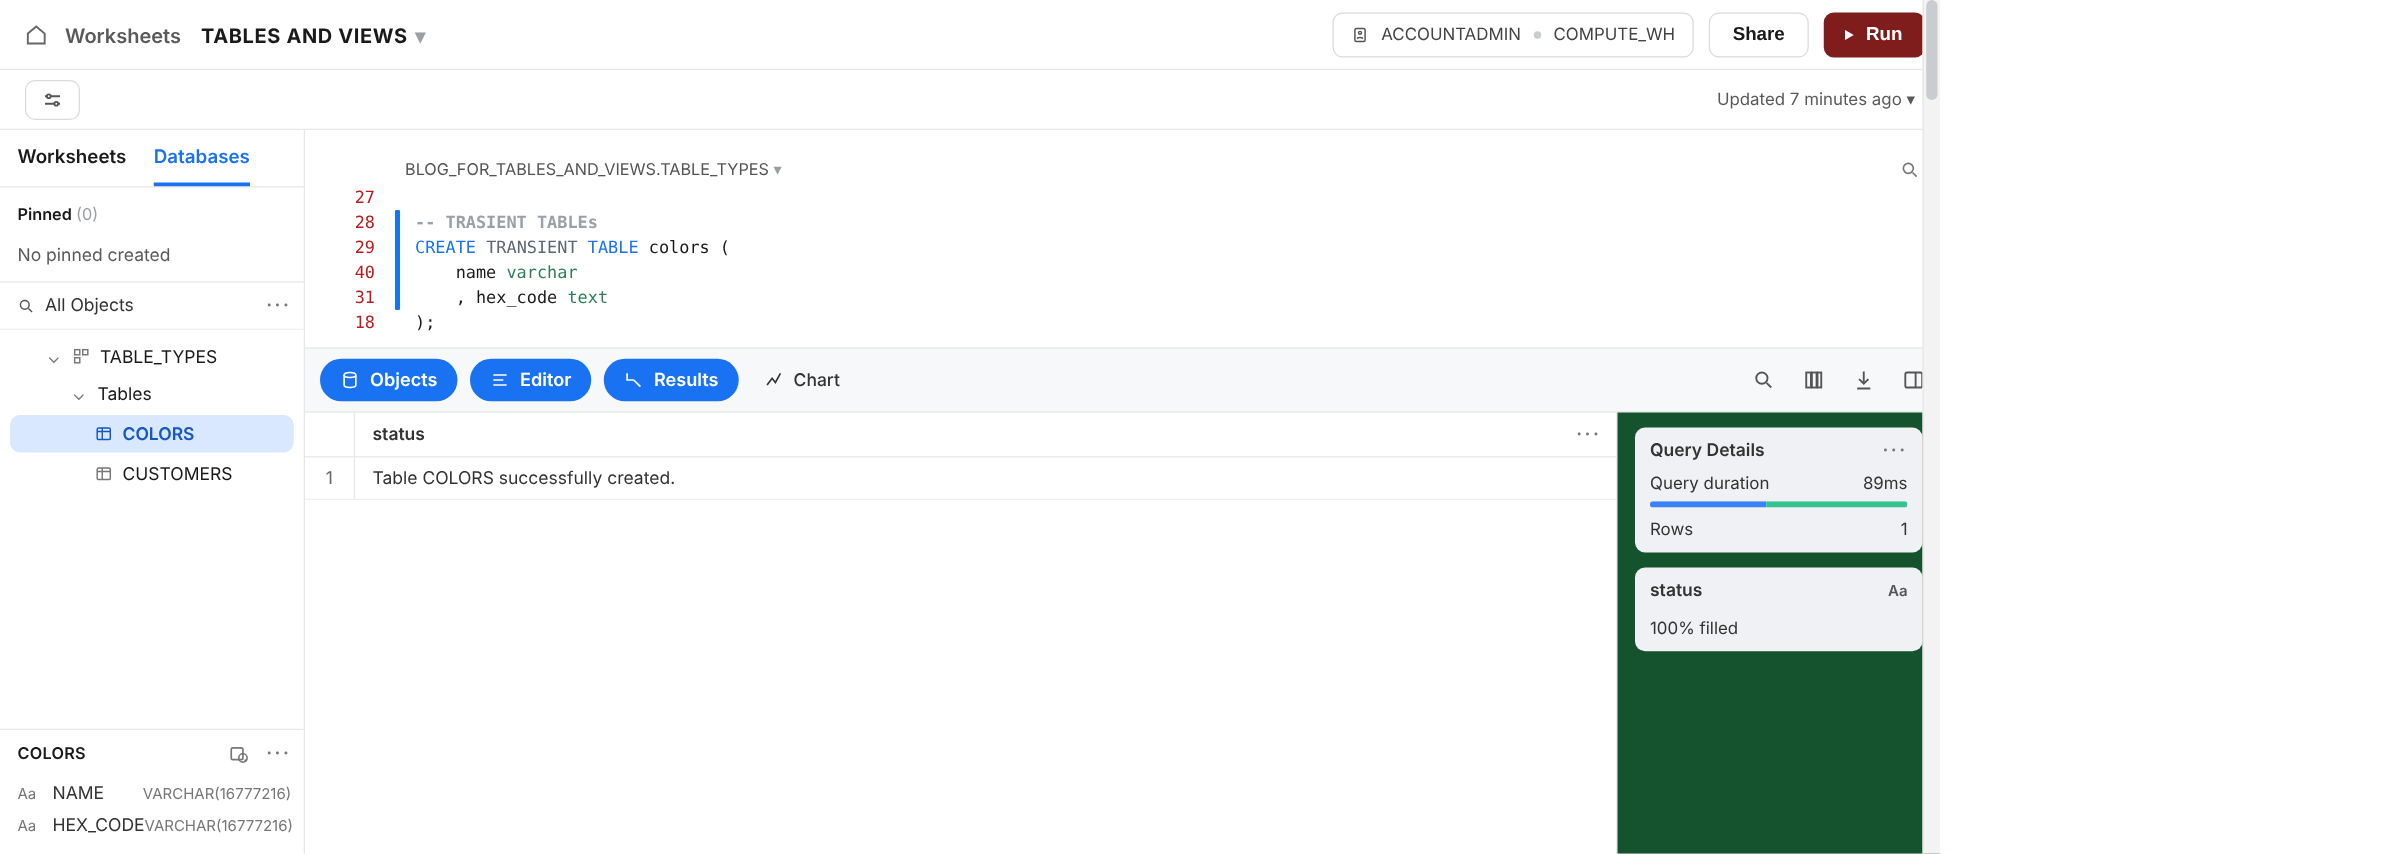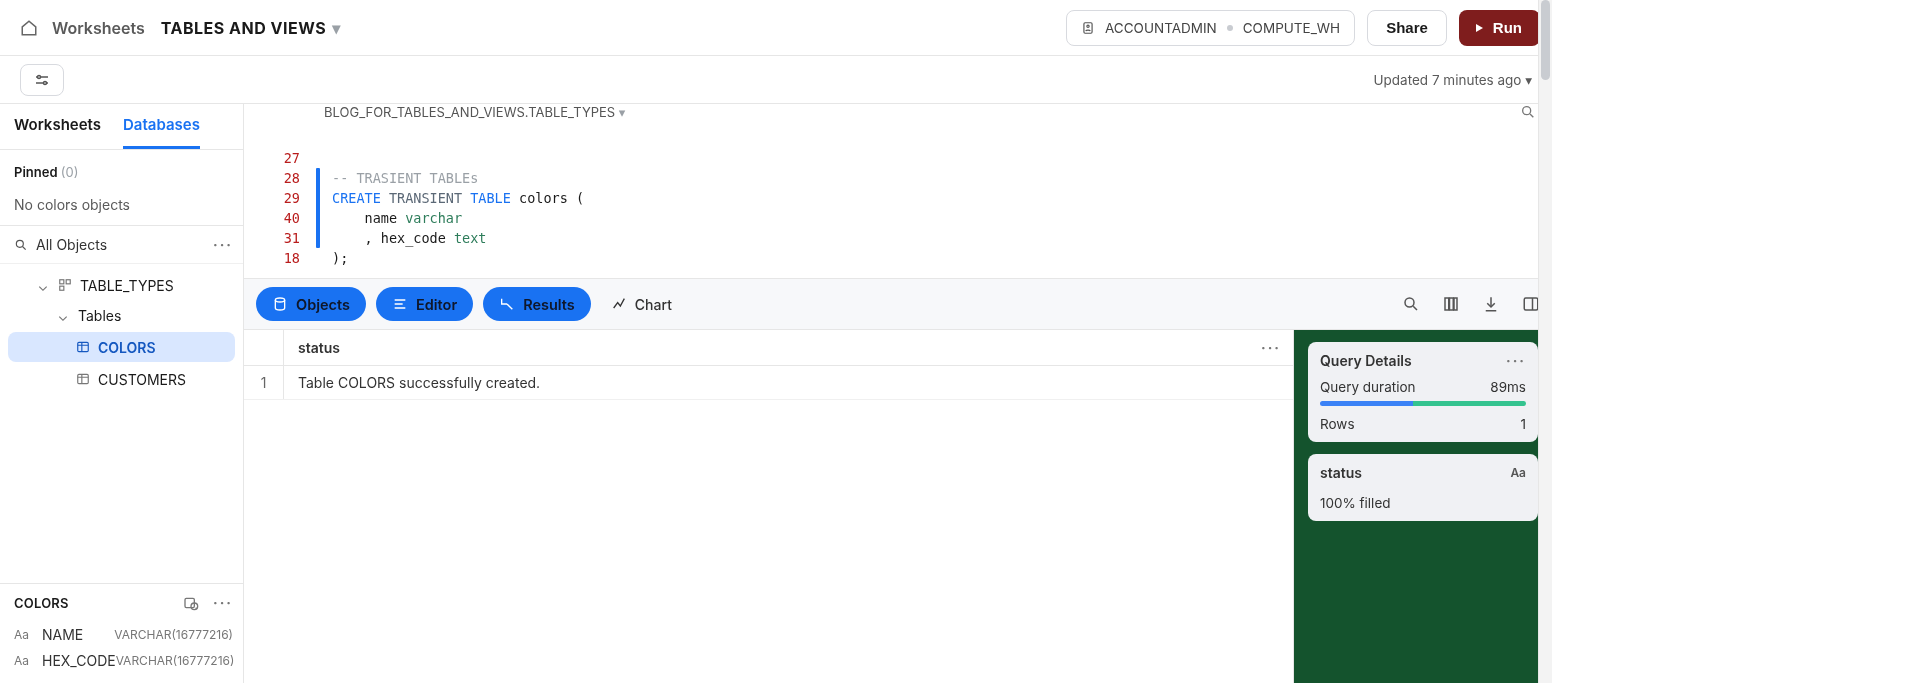--- a/index.html
+++ b/index.html
@@ -79,40 +79,40 @@
   .sidebar-bottom { border-top:1px solid #e6e6e6; padding:10px 10px 10px 14px; margin-top:auto; }
   .sb-head { display:flex; align-items:center; justify-content:space-between; margin-bottom:10px;}
   .sb-title { font-size:13px; font-weight:600; letter-spacing:.2px; }
   .sb-icons { display:flex; align-items:center; gap:14px; color:#777; }
   .col-row { display:flex; align-items:center; justify-content:space-between; height:26px; }
   .col-left { display:flex; align-items:center; gap:10px; color:#333; }
   .aa { font-size:12px; color:#777; width:18px; }
   .col-type { font-size:12px; color:#777; }
 
   .workarea { flex:1; display:flex; flex-direction:column; min-width:0; }
-  .context-row { height:40px; display:flex; align-items:flex-start; padding:0 16px 0 80px; color:#555; font-size:13px; }
+  .context-row { height:40px; display:flex; align-items:flex-end; padding:0 16px 0 80px; color:#555; font-size:13px; }
   .context-row .sp { flex:1; }
   .context-search { color:#777; }
 
   .editor { display:flex; padding:4px 0 10px 0; }
   .gutter { width:72px; text-align:right; color:#b91c1c; padding-right:16px; font-family:Menlo, Consolas, monospace; font-size:13.5px; line-height:20px; }
   .code { flex:1; font-family:Menlo, Consolas, monospace; font-size:13.5px; line-height:20px; position:relative; }
   .bluebars { position:absolute; left:0; top:20px; width:4px; background:#1972f2; height:80px; border-radius:1px; }
   .code pre { margin:0; padding-left:16px; white-space:pre; }
-  .tok-com { color:#9aa0a6; }
+  .tok-com { color:#9aa0a6;font-weight:bold; }
   .tok-kw  { color:#1972f2; }
   .tok-kw2 { color:#5b6876; }
   .tok-type{ color:#2e7d5b; }
 
   .tabs2 {
     display:flex; align-items:center; gap:10px; padding:8px 12px; border-top:1px solid #e6e6e6; border-bottom:1px solid #e6e6e6;
     background:#f7f8fa;
   }
   .pill {
-    display:flex; align-items:center; gap:8px; background:#1972f2; color:#0f172a; border-radius:20px;
+    display:flex; align-items:center; gap:8px; background:#1972f2; color:#ffffff; border-radius:20px;
     height:34px; padding:0 16px; font-weight:600; font-size:14.5px;justify-content:flex-end;
   }
   .chart-row { display:flex; align-items:center; gap:8px; color:#333; padding:0 10px; font-weight:500; }
   .tabs2-right { margin-left:auto; display:flex; align-items:center; gap:22px; color:#555; }
 
   .resultwrap { flex:1; display:flex; min-height:0; }
   .table { flex:1; display:flex; flex-direction:column; border-right:1px solid #e6e6e6; }
   .thead { display:flex; align-items:center; height:36px; border-bottom:1px solid #e6e6e6; }
   .rownum-h { width:40px; border-right:1px solid #e6e6e6; height:100%; }
   .colh { flex:1; padding-left:14px; font-weight:600; color:#333; display:flex; align-items:center; }
@@ -191,21 +191,21 @@
   <aside class="sidebar">
     <div class="tabs">
       <div class="tab">Worksheets</div>
       <div class="tab active">Databases</div>
     </div>
     <div class="pinned">
       <div class="pinned-h">
         <span>Pinned</span>
         <span class="cnt">(0)</span>
       </div>
-      <div class="pinned-empty">No colors objects</div>
+      <div class="pinned-empty">No pinned created</div>
     </div>
     <div class="allobj-row">
       <div class="allobj-left">
         <span class="ic">
           <svg width="14" height="14" viewBox="0 0 24 24" fill="none" stroke="#555" stroke-width="2">
               <circle cx="10" cy="10" r="6"></circle>
               <path d="M20 20l-5-5"></path>
             </svg>
         </span>
         <span>All Objects</span>

